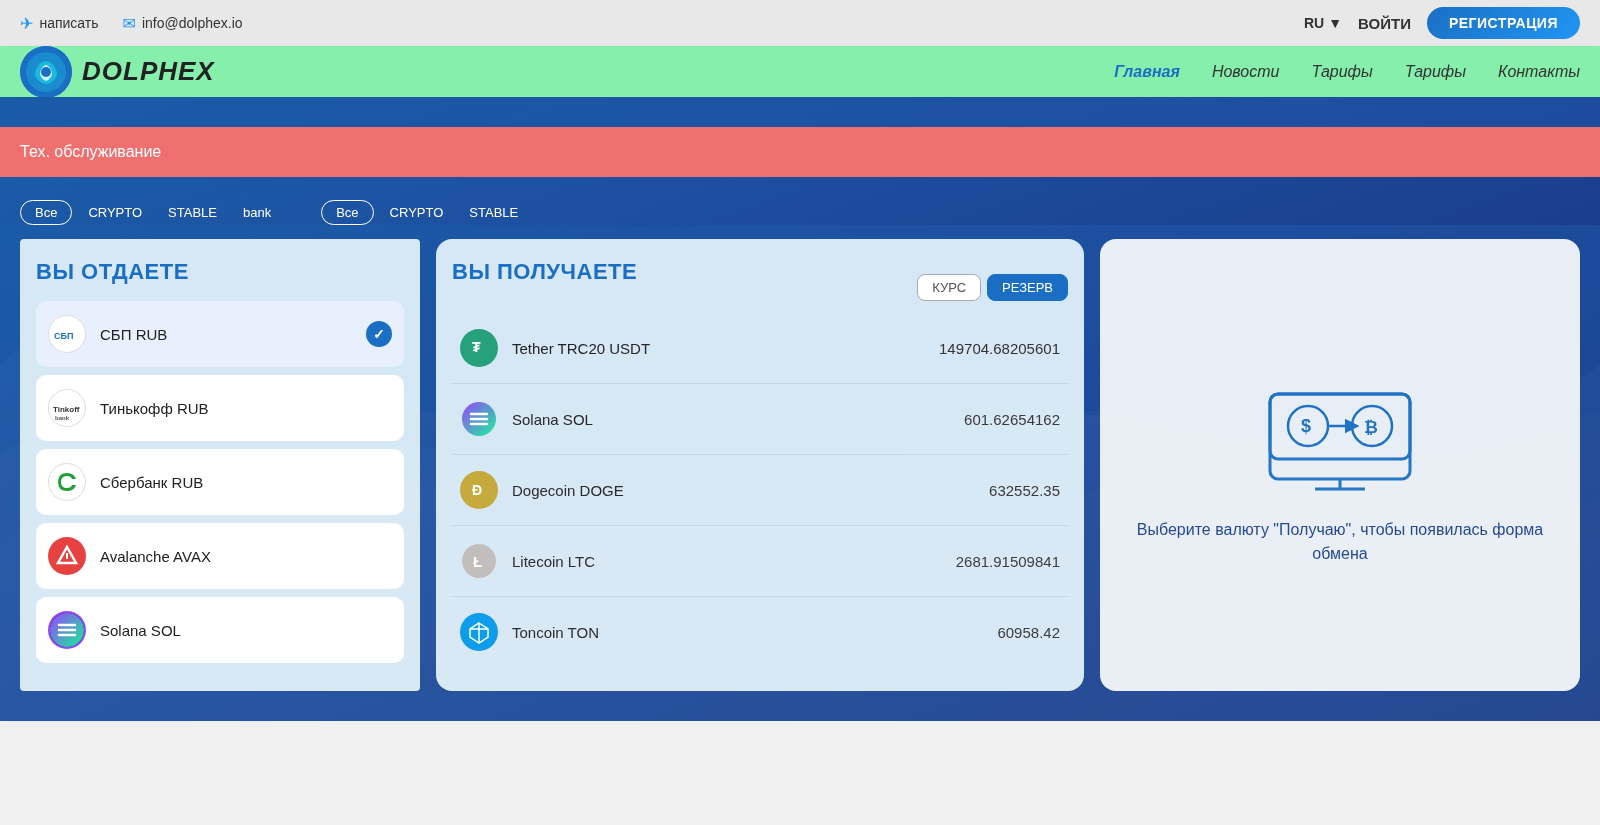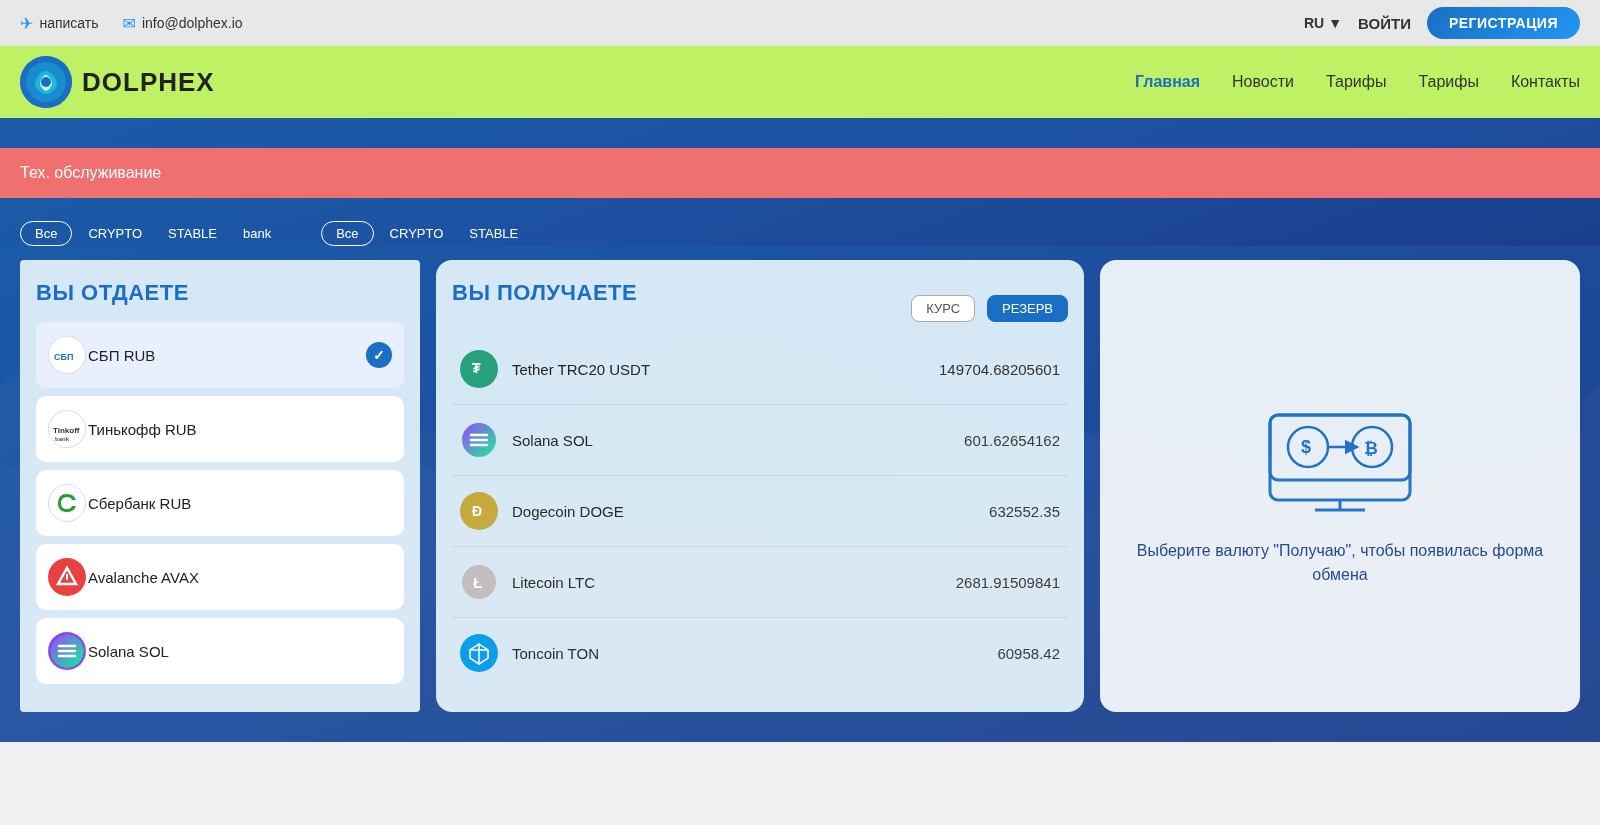--- a/index.html
+++ b/index.html
@@ -28,28 +28,29 @@
       border-radius: 20px;
       padding: 8px 22px;
       font-size: 14px;
       font-weight: 700;
       cursor: pointer;
       letter-spacing: 0.5px;
     }
 
     
     .nav-bar {
-      background: #bef264;
+      background: #86efac;
       display: flex;
       align-items: center;
       padding: 14px 20px;
       gap: 40px;
       justify-content: space-between;
-      height: 72px;
+      height: 51px;
       box-shadow: 0 1px 4px rgba(0,0,0,0.08);
+      font-style: italic;
     }
     .logo { display: flex; align-items: center; gap: 10px; cursor: pointer; }
     .logo-icon {
       width: 52px; height: 52px;
       background: #1a6fc4;
       border-radius: 50%;
       display: flex; align-items: center; justify-content: center;
       position: relative;
       overflow: hidden;
     }
@@ -135,21 +136,21 @@
     .panel-title {
       font-size: 22px;
       font-weight: 700;
       color: #1a6fc4;
       margin-bottom: 16px;
       letter-spacing: 0.5px;
     }
     .currency-item {
       display: flex;
       align-items: center;
-      gap: 2px;
+      gap: 14px;
       padding: 14px 12px;
       background: white;
       border-radius: 10px;
       margin-bottom: 8px;
       cursor: pointer;
       position: relative;
     }
     .currency-item.selected {
       background: #e8f0fe;
     }
@@ -180,21 +181,21 @@
       border-radius: 16px;
       padding: 20px 16px;
       flex: 1;
     }
     .panel-receive-header {
       display: flex;
       align-items: flex-end;
       justify-content: space-between;
       margin-bottom: 16px;
     }
-    .rate-tabs { display: flex; gap: 12px; margin-top: 12px; }
+    .rate-tabs { display: flex; gap: 6px; margin-top: 12px; }
     .rate-tab {
       padding: 5px 14px;
       border-radius: 8px;
       font-size: 13px;
       cursor: pointer;
       border: 1.5px solid #aaa;
       background: white;
       color: #555;
     }
     .rate-tab.active {

